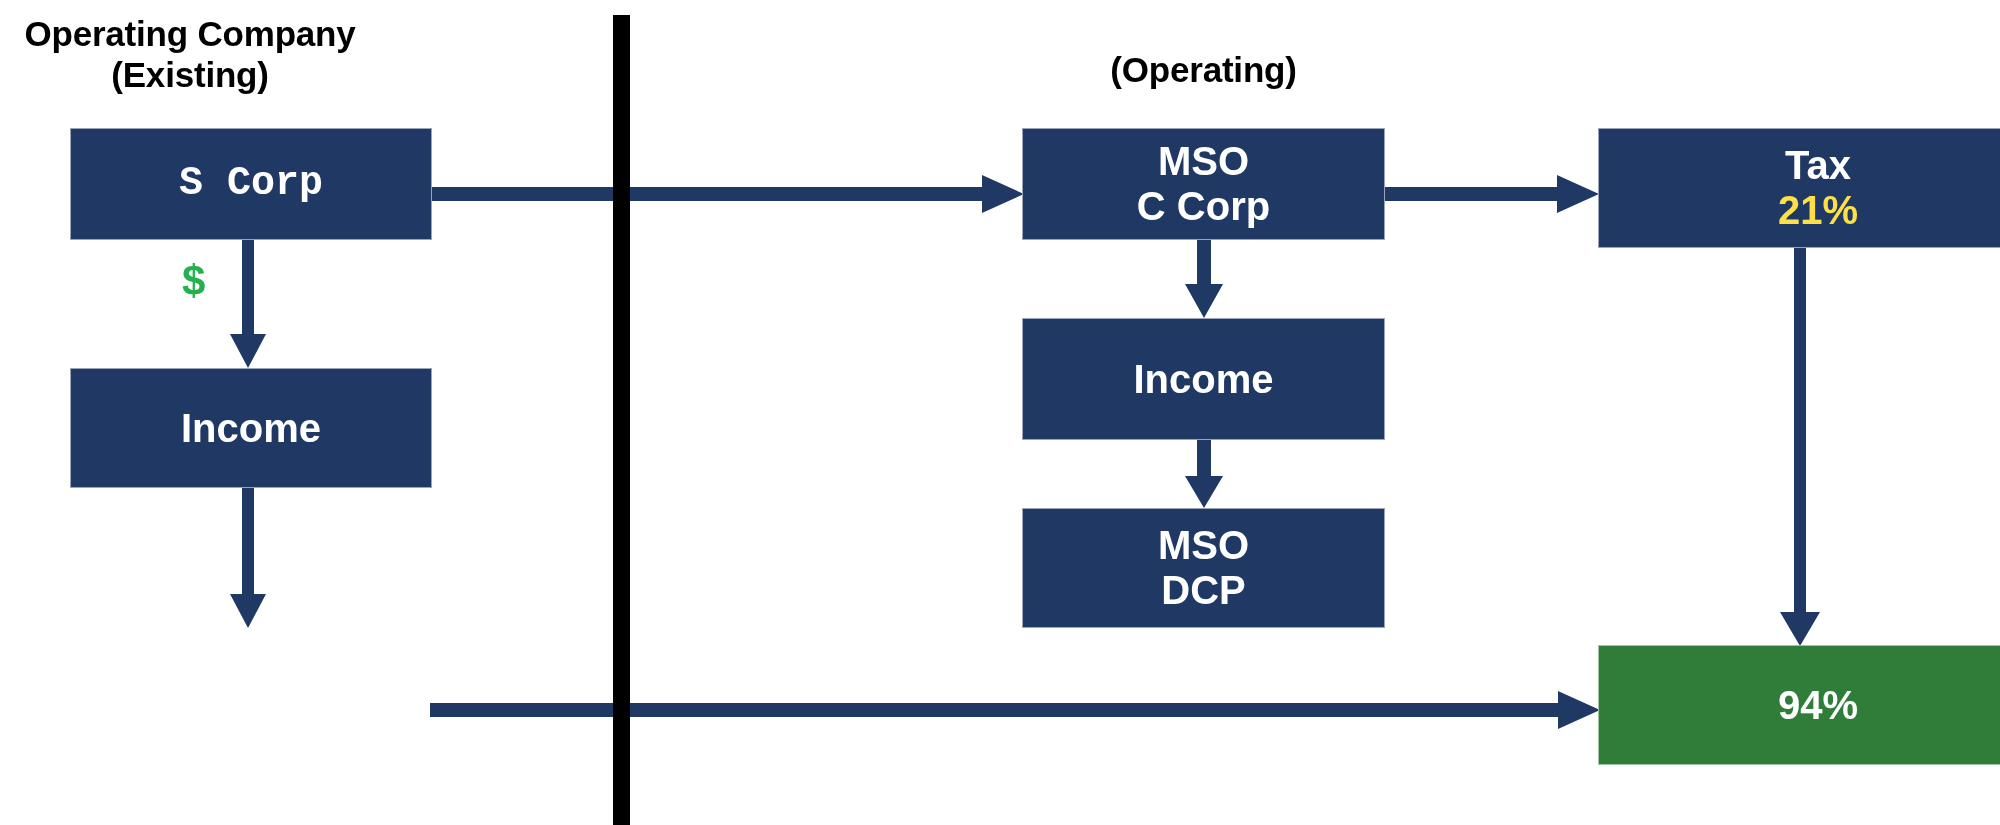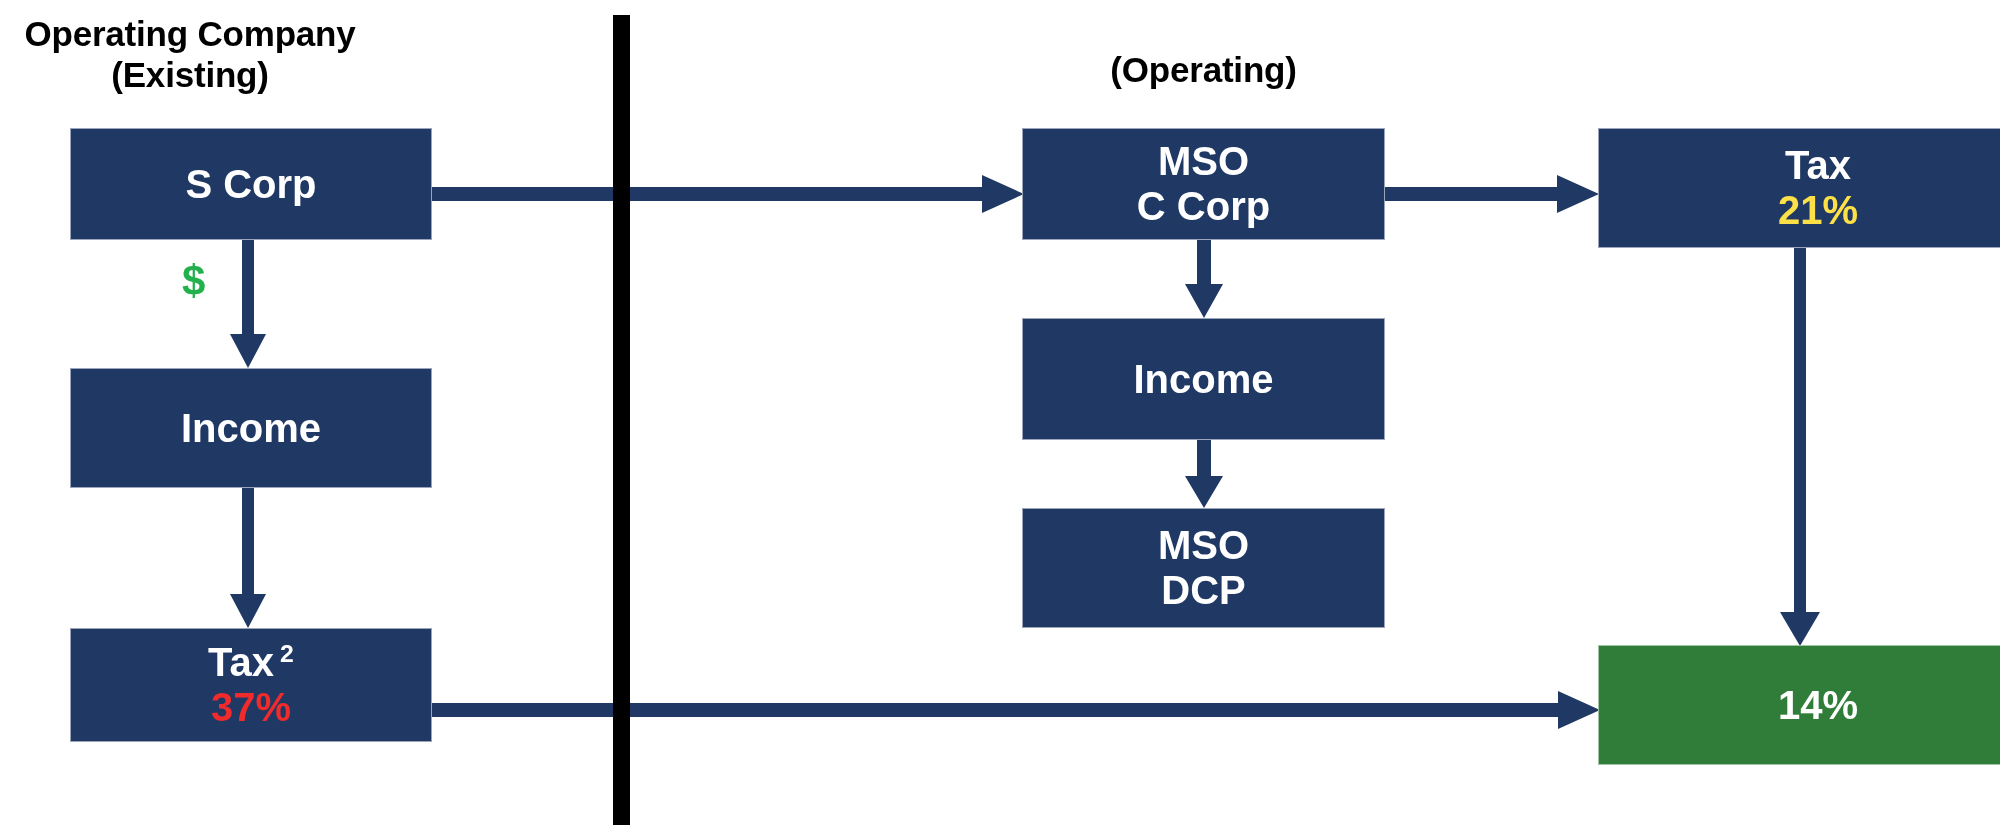--- a/index.html
+++ b/index.html
@@ -140,32 +140,28 @@
   <div class="conn" style="left:430px; top:688px; width:1172px; height:44px;">
     <svg width="1172" height="44" viewBox="0 0 1172 44">
       <path d="M0 15 H1128 V3 L1170 22 L1128 41 V29 H0 Z" fill="#1f3864"></path>
     </svg>
   </div>
 
   <div class="money" style="left:182px; top:260px;">$</div>
 
   <div class="divider" style="left:613px; top:15px; width:17px; height:810px;"></div>
 
-  <div class="node navy" style="left:70px; top:128px; width:362px; height:112px;">
+  <div class="node navy" style="left:70px; top:128px; width:362px; height:112px;font-family:Liberation Mono, monospace;">
     <span class="line">S Corp</span>
   </div>
 
   <div class="node navy" style="left:70px; top:368px; width:362px; height:120px;">
     <span class="line">Income</span>
   </div>
 
-  <div class="node navy" style="left:70px; top:628px; width:362px; height:114px;">
-    <span class="line"><span>Tax</span><span class="sup">2</span></span>
-    <span class="line pct-red">37%</span>
-  </div>
 
   <div class="node navy" style="left:1022px; top:128px; width:363px; height:112px;">
     <span class="line">MSO</span>
     <span class="line">C Corp</span>
   </div>
 
   <div class="node navy" style="left:1022px; top:318px; width:363px; height:122px;">
     <span class="line">Income</span>
   </div>
 
@@ -173,16 +169,16 @@
     <span class="line">MSO</span>
     <span class="line">DCP</span>
   </div>
 
   <div class="node navy" style="left:1598px; top:128px; width:440px; height:120px;">
     <span class="line">Tax</span>
     <span class="line pct-green">21%</span>
   </div>
 
   <div class="node green" style="left:1598px; top:645px; width:440px; height:120px;">
-    <span class="line pct-white">14%</span>
+    <span class="line pct-white">94%</span>
   </div>
 
 </div>
 
 </body></html>

